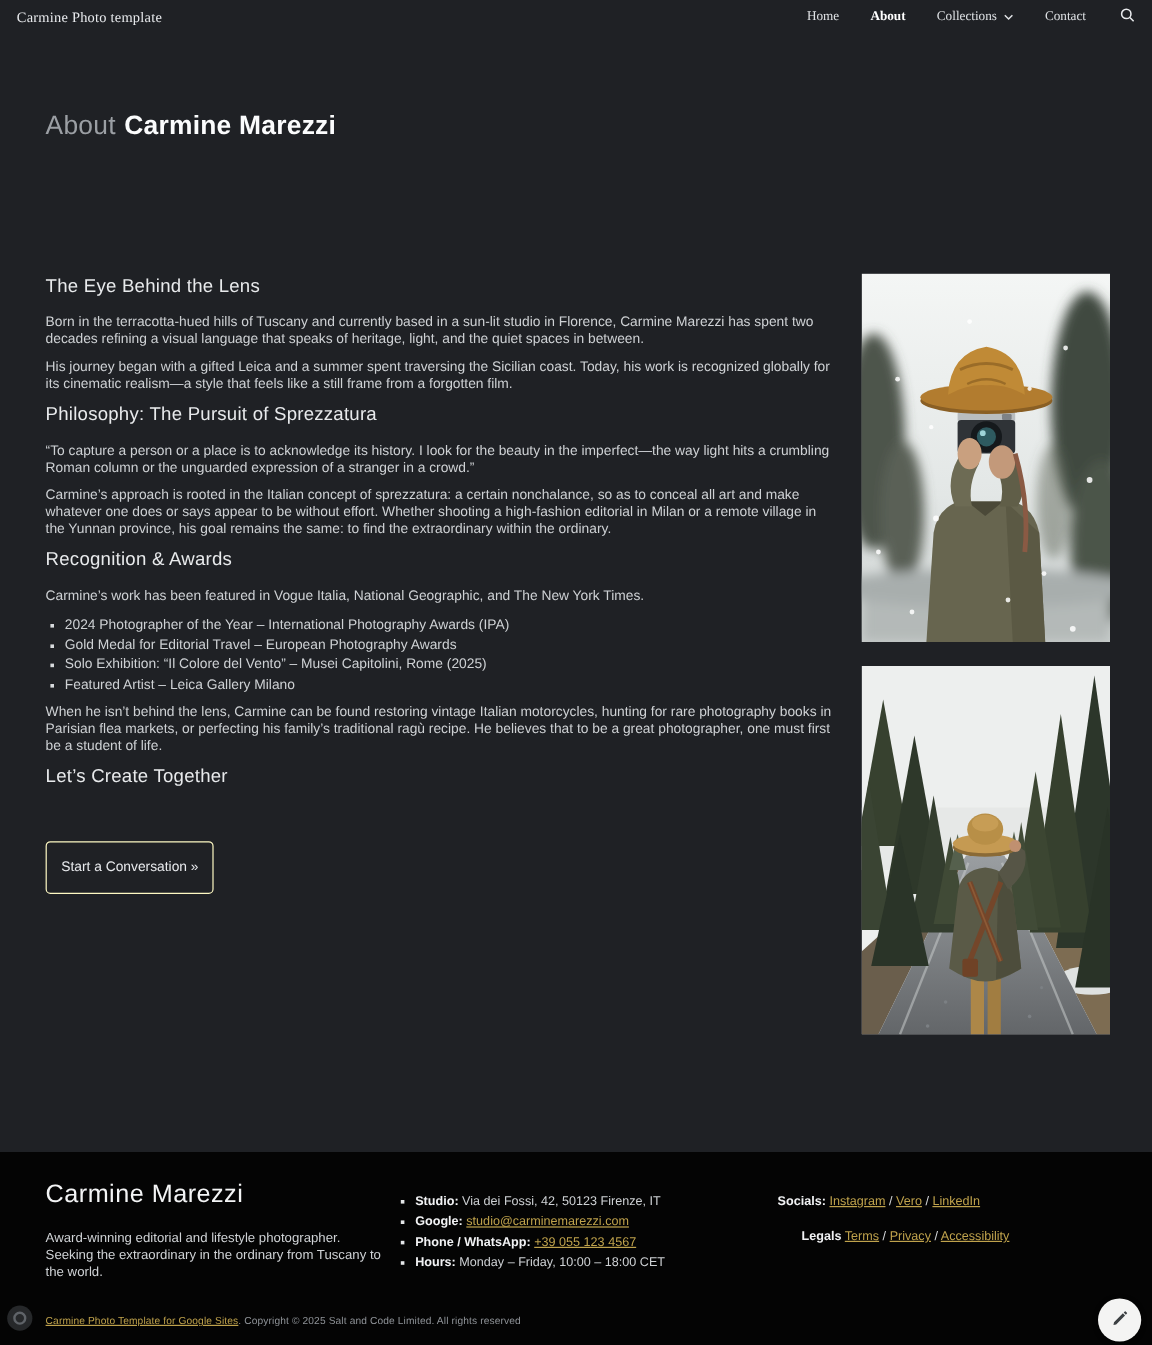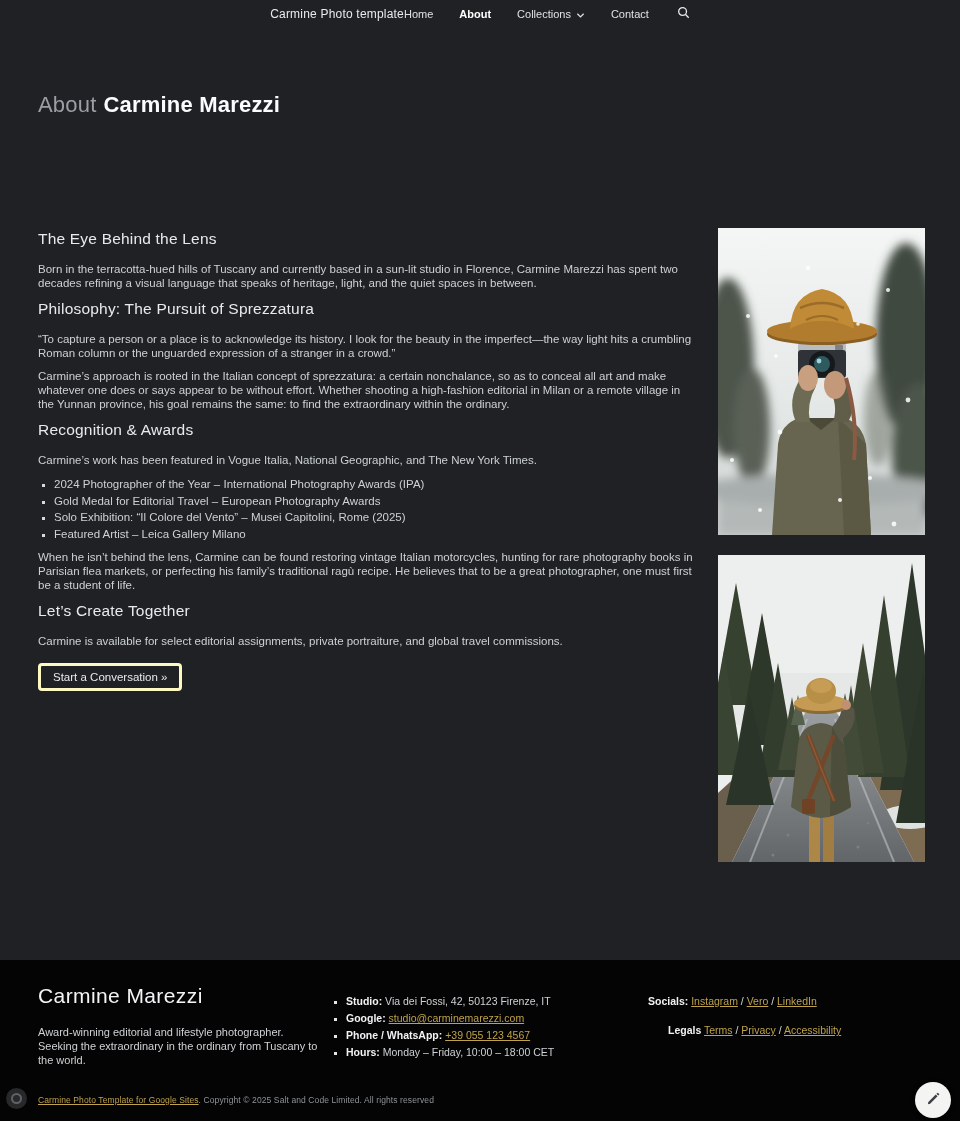--- a/index.html
+++ b/index.html
@@ -8,22 +8,23 @@
     position: relative;
     background: #1f2125;
     font-family: "Liberation Sans", sans-serif;
     color: #cfd2d5;
     overflow: hidden;
   }
 
   
   .topbar {
     position: absolute; top:0; left:0; right:0; height:28px;
-    display:flex; align-items:center; justify-content:center;
+    display:flex; align-items:center; justify-content:space-between;
     padding: 0 12px 0 14px;
+    font-family: Liberation Serif, serif;
   }
   .site-title { font-size:12px; color:#e8eaed; letter-spacing:.2px; cursor:pointer; }
   .nav { display:flex; align-items:center; gap:26px; }
   .nav-item { font-size:11px; color:#dfe2e5; text-decoration:none; cursor:pointer; }
   .nav-item.active { font-weight:bold; color:#ffffff; }
   .nav-item.has-chevron { display:flex; align-items:center; gap:5px; }
   .chev { width:9px; height:9px; display:inline-block; }
   .search-btn { background:none; border:none; cursor:pointer; display:flex; align-items:center; padding:2px; }
 
   
@@ -42,25 +43,25 @@
   }
   .text-col h2:first-child { margin-top:2px; }
   .text-col p { font-size:11.5px; line-height:14px; margin:0 0 9px; color:#ced1d4; }
   .text-col ul { margin:2px 0 8px 16px; }
   .text-col li {
     font-size:11.5px; line-height:16.5px; color:#ced1d4;
     list-style-type: square;
   }
   .text-col li::marker { color:#d7dadd; font-size:9px; }
   .cta {
-    margin-top:6px;
+    margin-top:30px;
     background:transparent; color:#e8eaed;
-    border:3px solid #fef9c3; border-radius:4px;
+    border:1px solid #fef9c3; border-radius:4px;
     font-family:"Liberation Sans",sans-serif;
-    font-size:11.5px; padding:5px 12px; cursor:pointer;
+    font-size:11.5px; padding:15px 12px; cursor:pointer;
   }
 
   
   .img-col { position:absolute; top:228px; left:718px; width:207px; }
   .photo { width:207px; height:307px; display:block; }
   .photo + .photo { margin-top:20px; }
 
   
   .footer {
     position:absolute; top:960px; left:0; width:960px; height:120px;
@@ -128,38 +129,38 @@
       </span>
     </button>
   </div>
 </div>
 
 <h1 class="page-title"><span class="light">About</span><span class="bold">Carmine Marezzi</span></h1>
 
 <div class="text-col">
   <h2>The Eye Behind the Lens</h2>
   <p>Born in the terracotta-hued hills of Tuscany and currently based in a sun-lit studio in Florence, Carmine Marezzi has spent two decades refining a visual language that speaks of heritage, light, and the quiet spaces in between.</p>
+  <p>His journey began with a gifted Leica and a summer spent traversing the Sicilian coast. Today, his work is recognized globally for its cinematic realism—a style that feels like a still frame from a forgotten film.</p>
 
   <h2>Philosophy: The Pursuit of Sprezzatura</h2>
   <p>“To capture a person or a place is to acknowledge its history. I look for the beauty in the imperfect—the way light hits a crumbling Roman column or the unguarded expression of a stranger in a crowd.”</p>
   <p>Carmine’s approach is rooted in the Italian concept of sprezzatura: a certain nonchalance, so as to conceal all art and make whatever one does or says appear to be without effort. Whether shooting a high-fashion editorial in Milan or a remote village in the Yunnan province, his goal remains the same: to find the extraordinary within the ordinary.</p>
 
   <h2>Recognition &amp; Awards</h2>
   <p>Carmine’s work has been featured in Vogue Italia, National Geographic, and The New York Times.</p>
   <ul>
     <li>2024 Photographer of the Year – International Photography Awards (IPA)</li>
     <li>Gold Medal for Editorial Travel – European Photography Awards</li>
     <li>Solo Exhibition: “Il Colore del Vento” – Musei Capitolini, Rome (2025)</li>
     <li>Featured Artist – Leica Gallery Milano</li>
   </ul>
 
   <p>When he isn’t behind the lens, Carmine can be found restoring vintage Italian motorcycles, hunting for rare photography books in Parisian flea markets, or perfecting his family’s traditional ragù recipe. He believes that to be a great photographer, one must first be a student of life.</p>
 
   <h2>Let’s Create Together</h2>
-  <p>Carmine is available for select editorial assignments, private portraiture, and global travel commissions.</p>
 
   <button class="cta">Start a Conversation »</button>
 </div>
 
 <div class="img-col">
 
   <svg class="photo" viewBox="0 0 207 307" preserveAspectRatio="none">
     <defs>
       <linearGradient id="sky1" x1="0" y1="0" x2="0" y2="1">
         <stop offset="0" stop-color="#f4f6f5"></stop>

